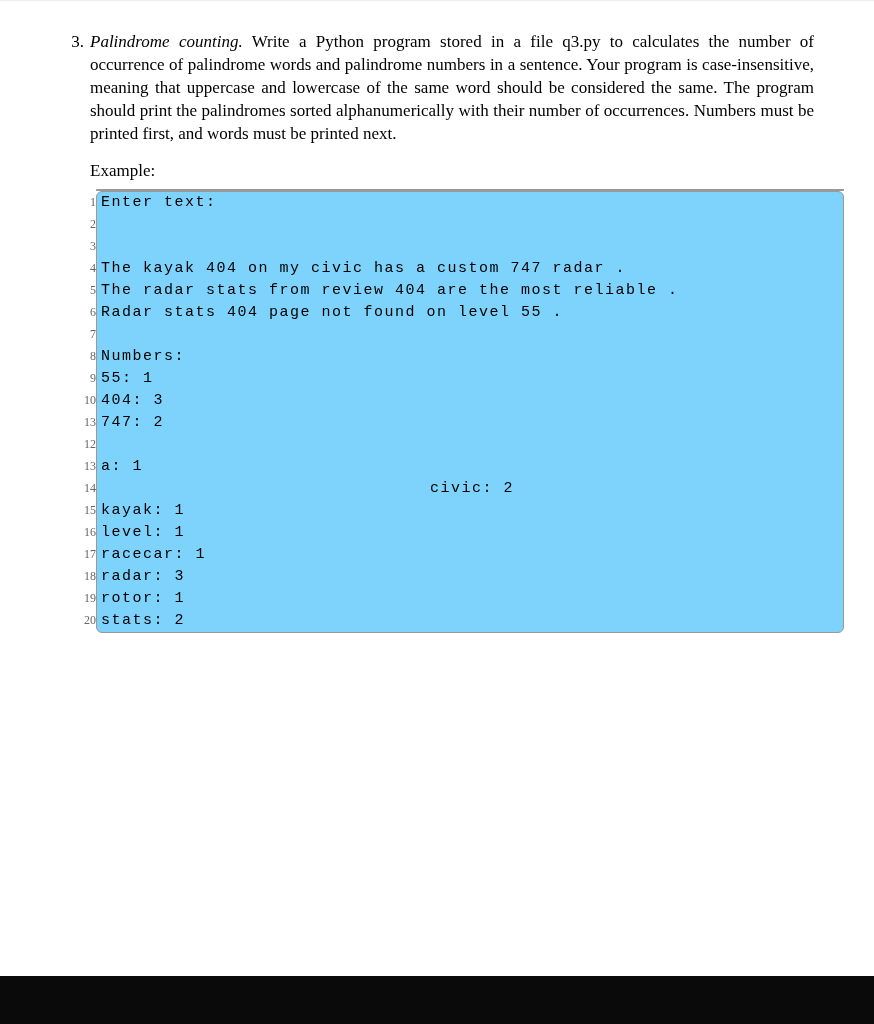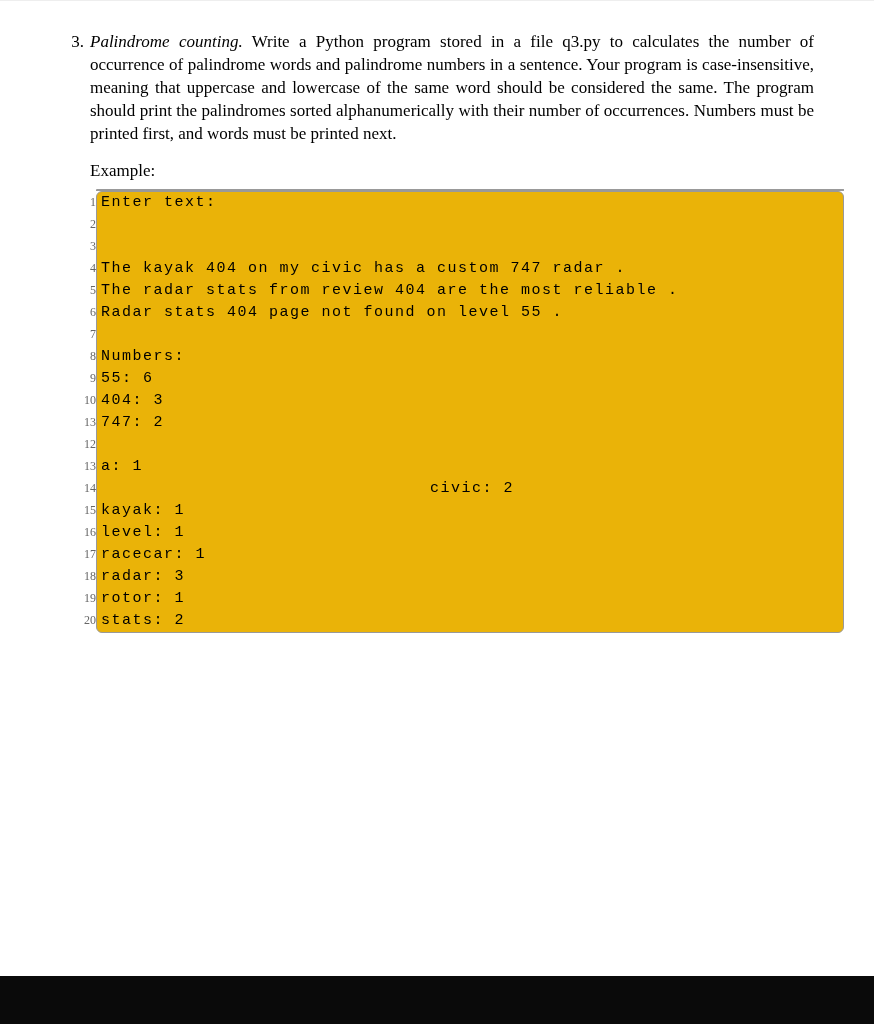--- a/index.html
+++ b/index.html
@@ -116,28 +116,28 @@
             <div class="line-num">12</div>
             <div class="line-num">13</div>
             <div class="line-num">14</div>
             <div class="line-num">15</div>
             <div class="line-num">16</div>
             <div class="line-num">17</div>
             <div class="line-num">18</div>
             <div class="line-num">19</div>
             <div class="line-num">20</div>
           </div>
-          <div style="flex: 1 1 0%; border: 1px solid rgb(153, 153, 153); border-radius: 6px; overflow: hidden; background: #eab308;">
+          <div style="flex: 1 1 0%; border: 1px solid rgb(153, 153, 153); border-radius: 6px; overflow: hidden; background: #7dd3fc;">
             <div class="line-content" style="border-left: none;">Enter text:</div>
             <div class="line-content" style="border-left: none; margin-top: 44px;">The kayak 404 on my civic has a custom 747 radar .</div>
             <div class="line-content" style="border-left: none;">The radar stats from review 404 are the most reliable .</div>
             <div class="line-content" style="border-left: none;">Radar stats 404 page not found on level 55 .</div>
             <div class="line-content" style="border-left: none;"></div>
             <div class="line-content" style="border-left: none;">Numbers:</div>
-            <div class="line-content" style="border-left: none;">55: 6</div>
+            <div class="line-content" style="border-left: none;">55: 1</div>
             <div class="line-content" style="border-left: none;">404: 3</div>
             <div class="line-content" style="border-left: none;">747: 2</div>
             <div class="line-content" style="border-left: none;"></div>
             <div class="line-content" style="border-left: none;">a: 1</div>
             <div class="line-content" style="border-left: none; text-align: center;">civic: 2</div>
             <div class="line-content" style="border-left: none;">kayak: 1</div>
             <div class="line-content" style="border-left: none;">level: 1</div>
             <div class="line-content" style="border-left: none;">racecar: 1</div>
             <div class="line-content" style="border-left: none;">radar: 3</div>
             <div class="line-content" style="border-left: none;">rotor: 1</div>

